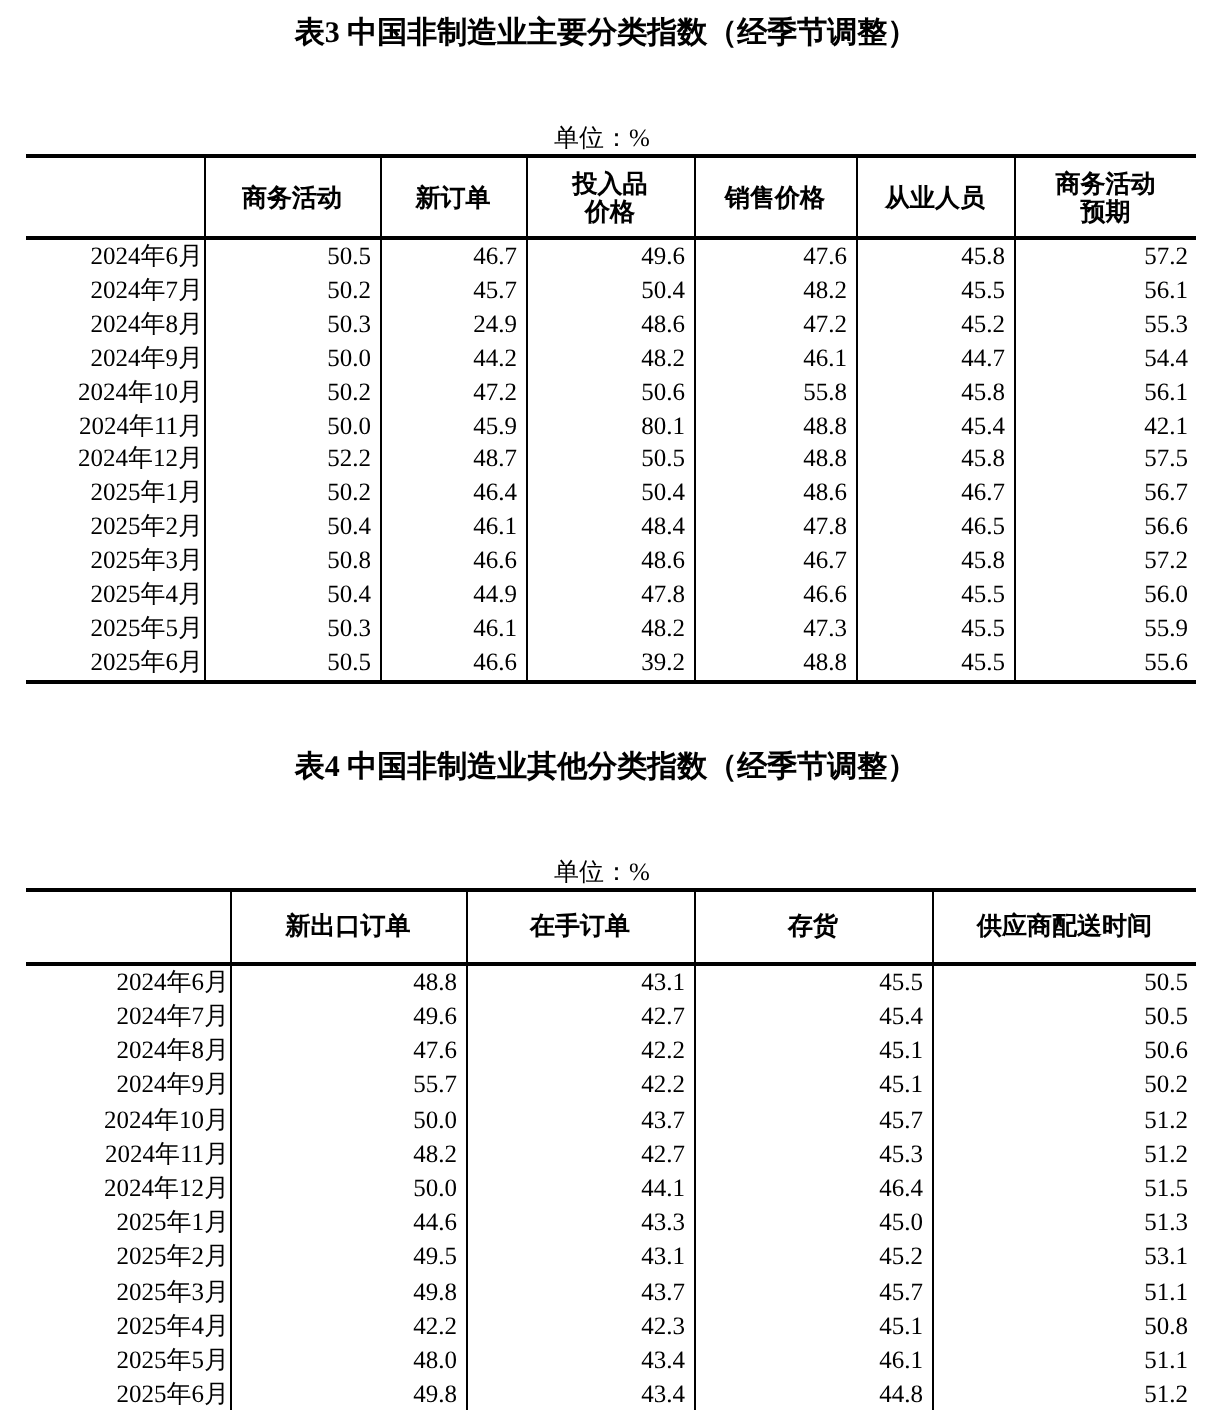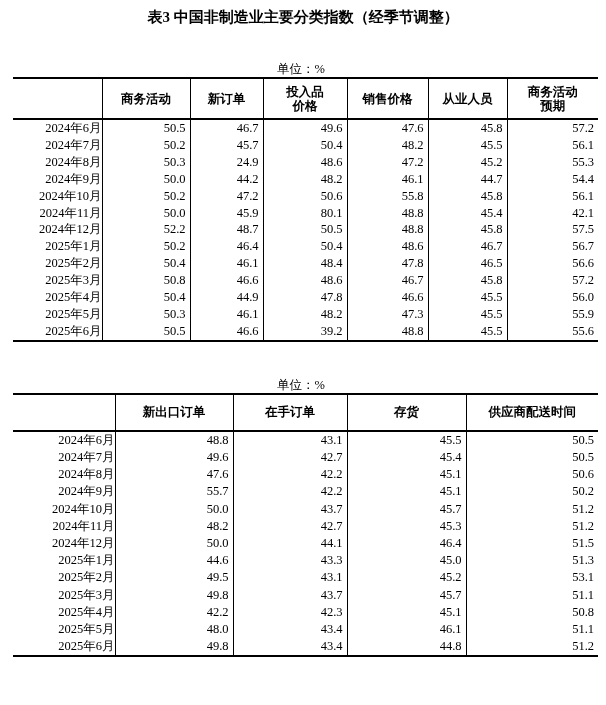--- a/index.html
+++ b/index.html
@@ -228,20 +228,21 @@
             <td class="val">39.2</td>
             <td class="val">48.8</td>
             <td class="val">45.5</td>
             <td class="val">55.6</td>
           </tr>
         </tbody>
     </table>
   </section>
 
   <section>
+    <h1 class="tbl-title second">表4 中国非制造业其他分类指数（经季节调整）</h1>
     <div class="unit-label">单位：%</div>
     <table class="t4">
       <colgroup>
         <col class="c0">
           <col class="c1">
           <col class="c2">
           <col class="c3">
           <col class="c4">
       </colgroup>
       <thead>

